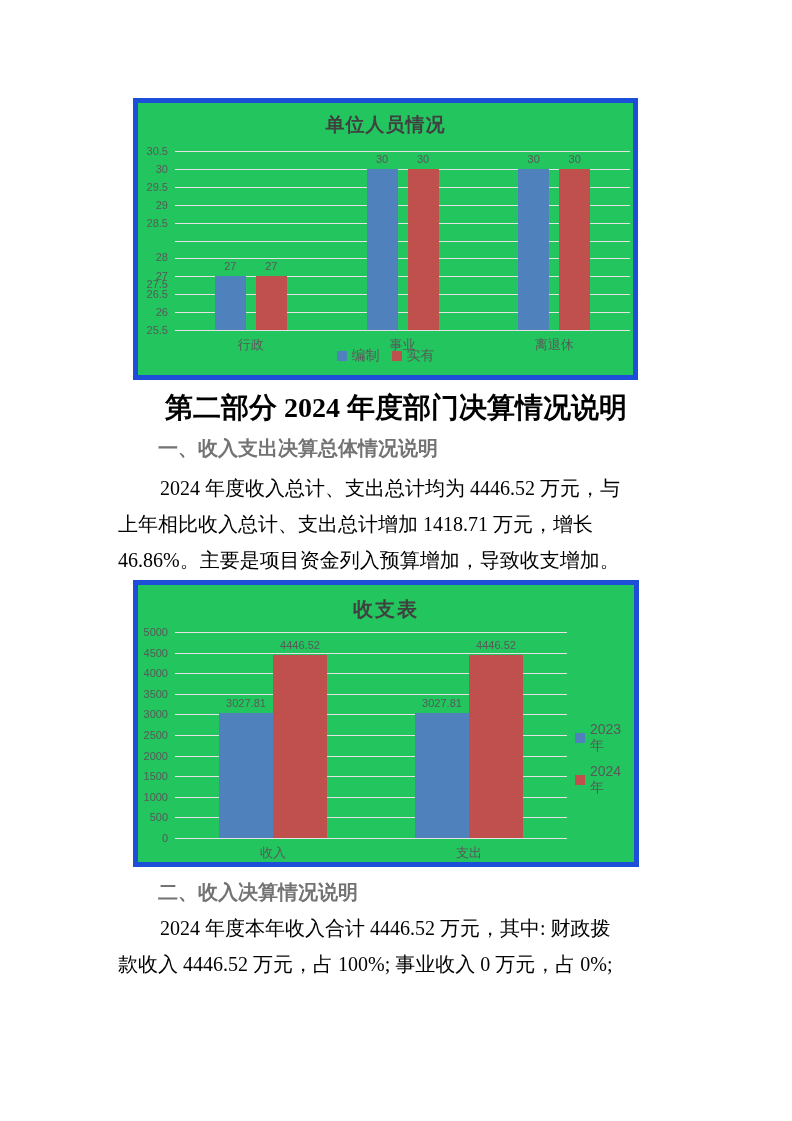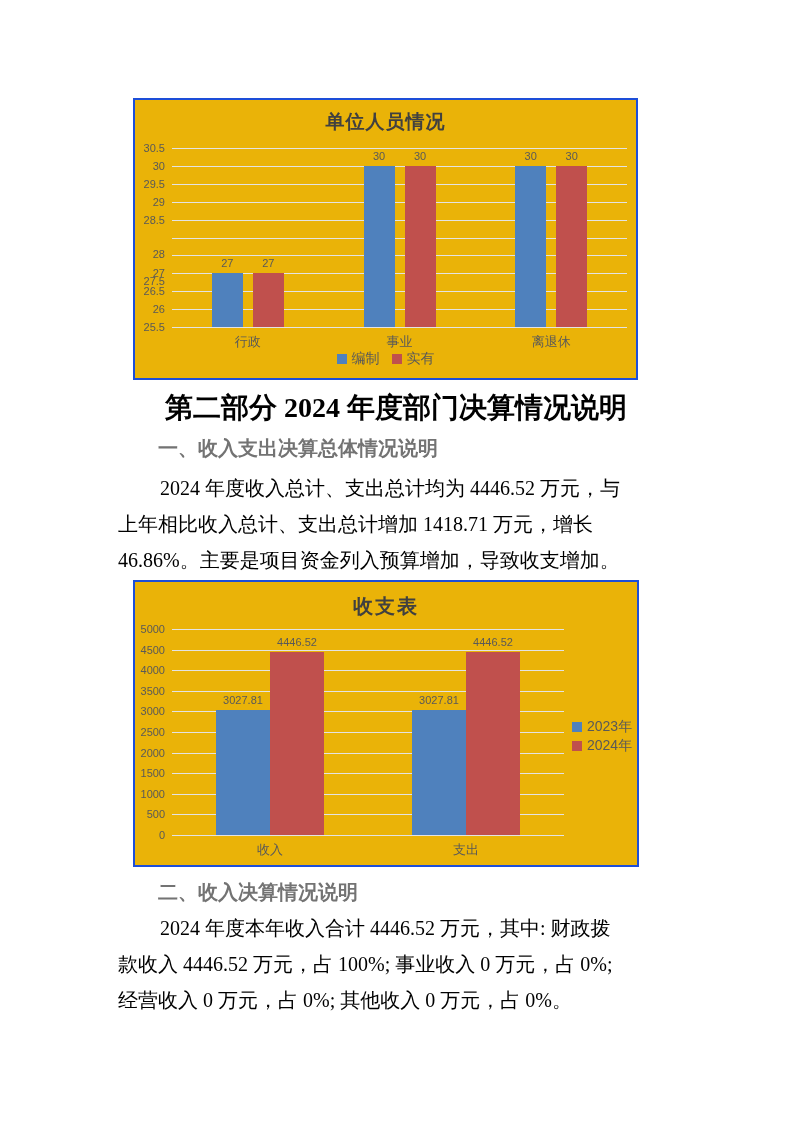--- a/index.html
+++ b/index.html
@@ -4,22 +4,22 @@
 <style>
   html, body { margin: 0; padding: 0; background: #ffffff; }
   body {
     width: 792px; height: 1121px; position: relative; overflow: hidden;
     font-family: "Liberation Sans", "DejaVu Sans", sans-serif;
   }
   .page { position: absolute; inset: 0; background: #ffffff; }
 
   
   .chart-frame {
-    position: absolute; background: #eab308;
-    border: 2px solid #1d4ed8; box-sizing: border-box;
+    position: absolute; background: #22c55e;
+    border: 5px solid #1d4ed8; box-sizing: border-box;
   }
   .chart-title {
     position: absolute; left: 0; right: 0; text-align: center;
     font-weight: bold; color: #404040;
   }
   #chart-0 .chart-title { top: 9px;  font-size: 19px; letter-spacing: 1px; }
   #chart-1 .chart-title { top: 11px; font-size: 20px; letter-spacing: 2px; }
   .gridline { position: absolute; height: 1px; background: #e3e3e3; }
   .ytick {
     position: absolute; text-align: right; font-size: 11px; color: #595959;
@@ -33,21 +33,21 @@
   .cat-label {
     position: absolute; text-align: center; font-size: 13px; color: #595959;
     line-height: 16px;
   }
   .legend { color: #595959; font-size: 14px; }
   .legend-bottom {
     position: absolute; left: 0; right: 0; bottom: 10px;
     display: flex; justify-content: center; gap: 12px;
   }
   .legend-right {
-    position: absolute; display: flex; flex-direction: column; gap: 1px;
+    position: absolute; display: flex; flex-direction: column; gap: 8px;
   }
   .legend-item { display: flex; align-items: center; gap: 5px; }
   .legend-swatch { width: 10px; height: 10px; flex: 0 0 auto; }
 
   
   .doc-heading {
     position: absolute; top: 387px; left: 0; width: 792px; text-align: center;
     font-family: "Liberation Serif", "DejaVu Serif", serif;
     font-weight: bold; font-size: 28px; line-height: 42px; color: #000;
     white-space: nowrap;
@@ -180,16 +180,15 @@
           <div class="legend-label">2024年</div>
         </div>
       </div>
     </div>
 
   <div id="sub-1" class="doc-subheading">二、收入决算情况说明</div>
 
   <div id="para-1" class="body-para">
       <div class="text-line">2024 年度本年收入合计 4446.52 万元，其中: 财政拨</div>
       <div class="text-line">款收入 4446.52 万元，占 100%; 事业收入 0 万元，占 0%;</div>
-      <div class="text-line">经营收入 0 万元，占 0%; 其他收入 0 万元，占 0%。</div>
     </div>
 
 </div>
 
 </body></html>

